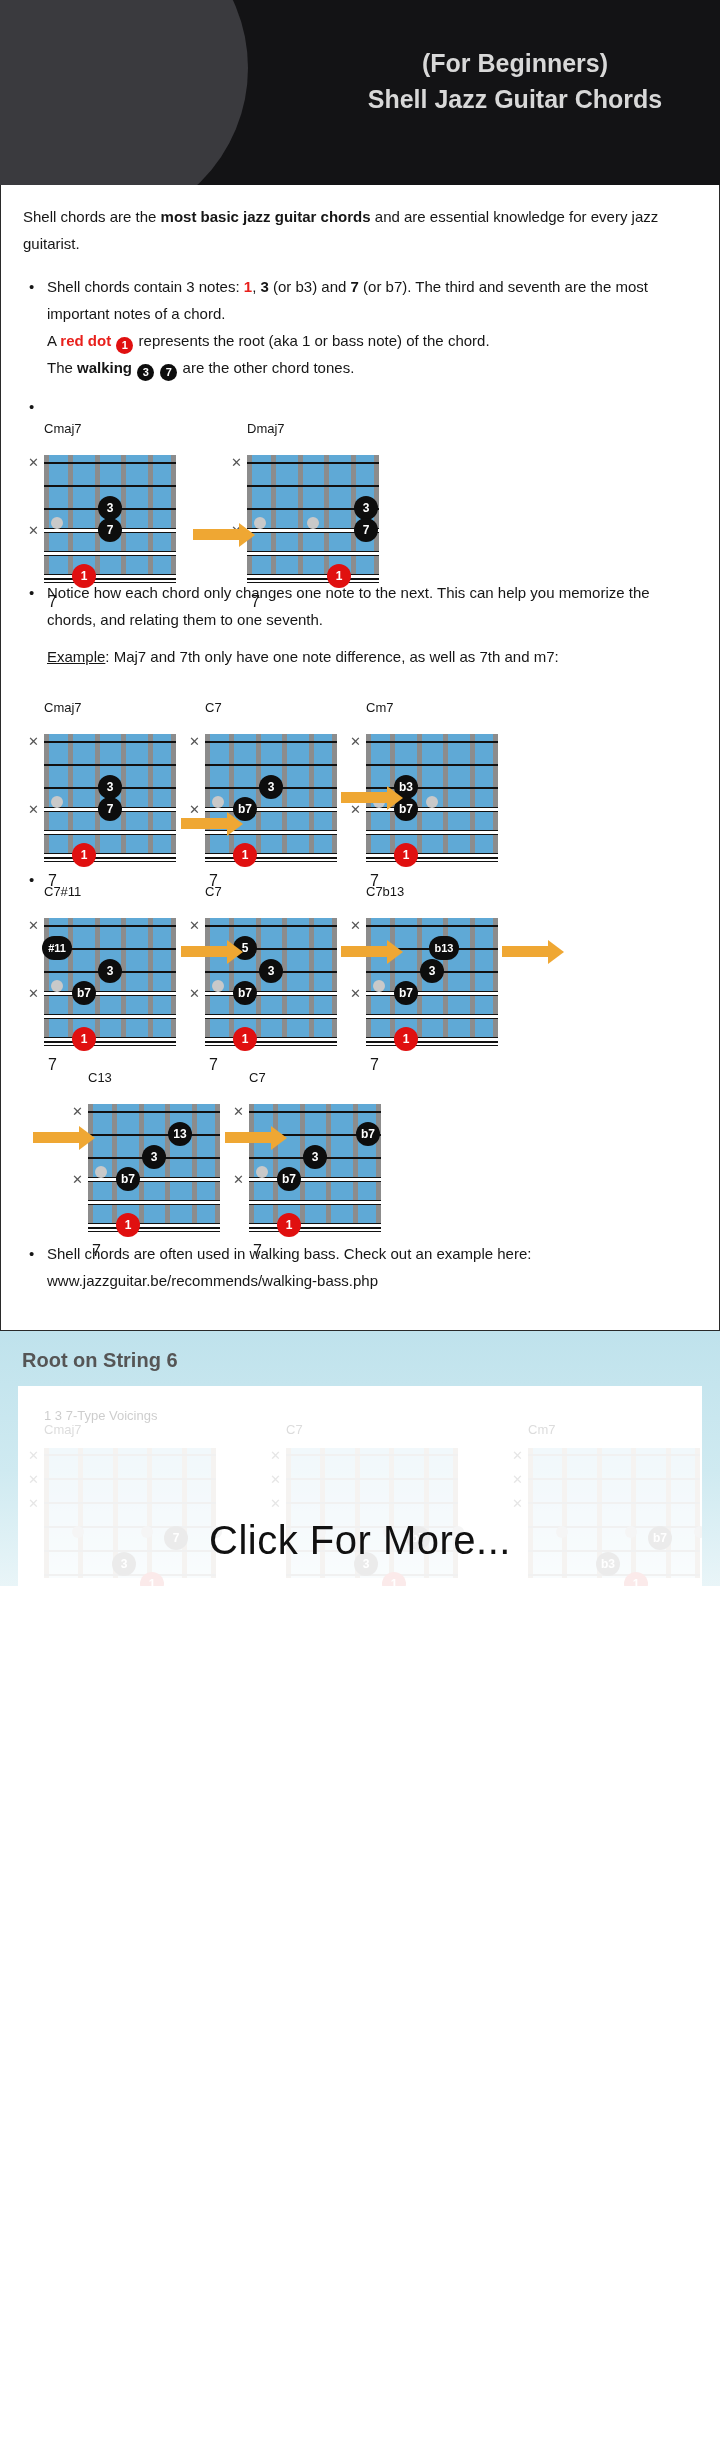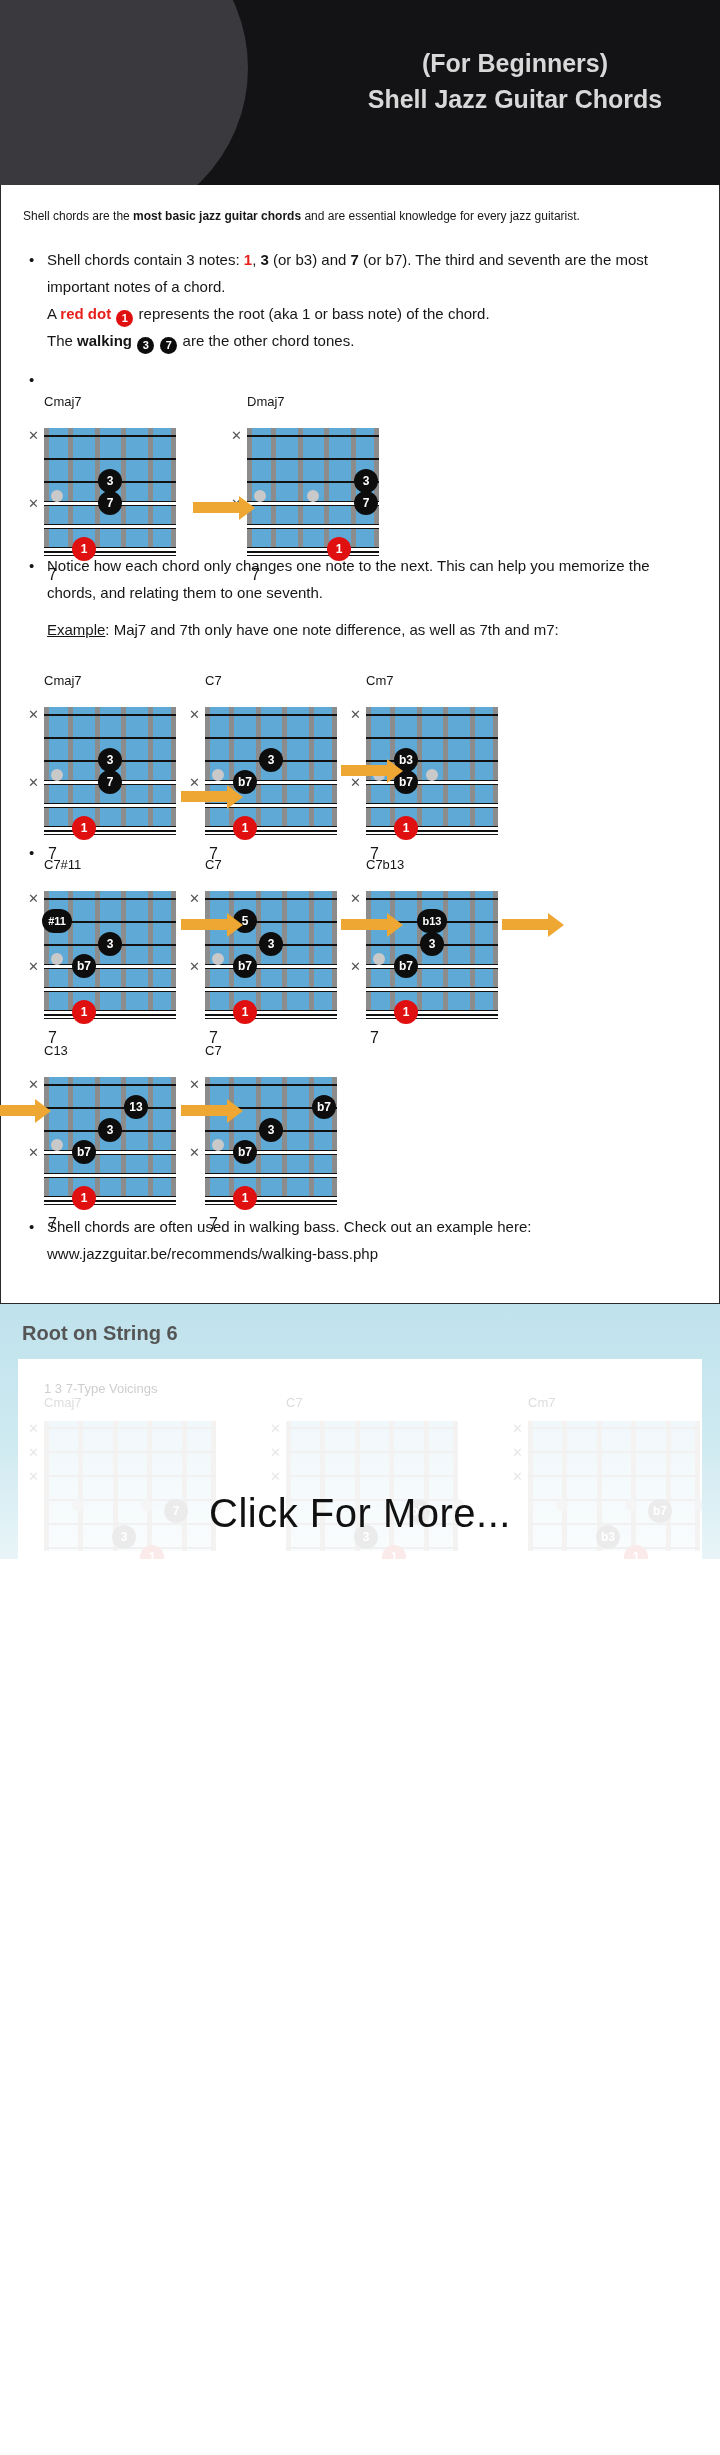--- a/index.html
+++ b/index.html
@@ -58,21 +58,21 @@
   
   .sheet {
     position:relative;
     width:720px;
     background:#fff;
     border:1px solid #2a2a2a;
     border-top:none;
     padding:18px 22px 0 22px;
   }
   .para {
-    font-size:12px; line-height:27px; color:#161616;
+    font-size:15px; line-height:27px; color:#161616;
     margin:0 0 16px 0;
   }
   .bullets { margin:0; padding:0; list-style:none; }
   .bullets li {
     position:relative; padding-left:24px;
     font-size:15px; line-height:27px; color:#161616;
     margin-bottom:12px;
   }
   .bullets li::before {
     content:"\2022"; position:absolute; left:6px; top:0;
@@ -414,41 +414,41 @@
           <div class="stringline" style="top: 30px;"></div>
           <div class="stringline" style="top: 53px;"></div>
           <div class="stringline wide" style="top: 73px;"></div>
           <div class="stringline wide" style="top: 96px;"></div>
           <div class="stringline wide" style="top: 119px;"></div>
           <div class="inlay" style="left: 7px; top: 62px;"></div>
         </div>
         <div class="nut-bottom" style="left: 0px; top: 124px; width: 132px;"></div>
         <div class="xmark" style="left: -16px; top: 1px;">✕</div>
         <div class="xmark" style="left: -16px; top: 69px;">✕</div>
-        <div class="note blk wide" style="left: 51px; top: 18px;">b13</div>
+        <div class="note blk wide" style="left: 63px; top: 18px;">b13</div>
         <div class="note blk" style="left: 54px; top: 41px;">3</div>
         <div class="note blk" style="left: 28px; top: 63px;">b7</div>
         <div class="note redn" style="left: 28px; top: 109px;">1</div>
         <div class="fretnum" style="left: 4px; top: 138px;">7</div>
       </div>
       <div class="arrow" style="left: 158px; top: 72px; width: 62px; height: 24px;">
         <div class="shaft" style="width: 46px;"></div>
         <div class="head" style="left: 46px;"></div>
       </div>
       <div class="arrow" style="left: 318px; top: 72px; width: 62px; height: 24px;">
         <div class="shaft" style="width: 46px;"></div>
         <div class="head" style="left: 46px;"></div>
       </div>
       <div class="arrow" style="left: 479px; top: 72px; width: 62px; height: 24px;">
         <div class="shaft" style="width: 46px;"></div>
         <div class="head" style="left: 46px;"></div>
       </div>
     </div>
 
-  <div class="chord-row" id="row4" style="height:172px;">
+  <div class="chord-row" id="row4" style="height:172px;margin-left:44px;">
       <div style="position: absolute; left: 21px; top: 50px;">
         <div class="cd-label" style="left: 0px; top: -34px;">C13</div>
         <div class="diagram" style="left: 0px; top: 0px; width: 132px; height: 128px;">
           <div class="fretline" style="left: 0px;"></div>
           <div class="fretline" style="left: 24px;"></div>
           <div class="fretline" style="left: 51px;"></div>
           <div class="fretline" style="left: 77px;"></div>
           <div class="fretline" style="left: 104px;"></div>
           <div class="fretline" style="left: 127px;"></div>
           <div class="stringline" style="top: 7px;"></div>

